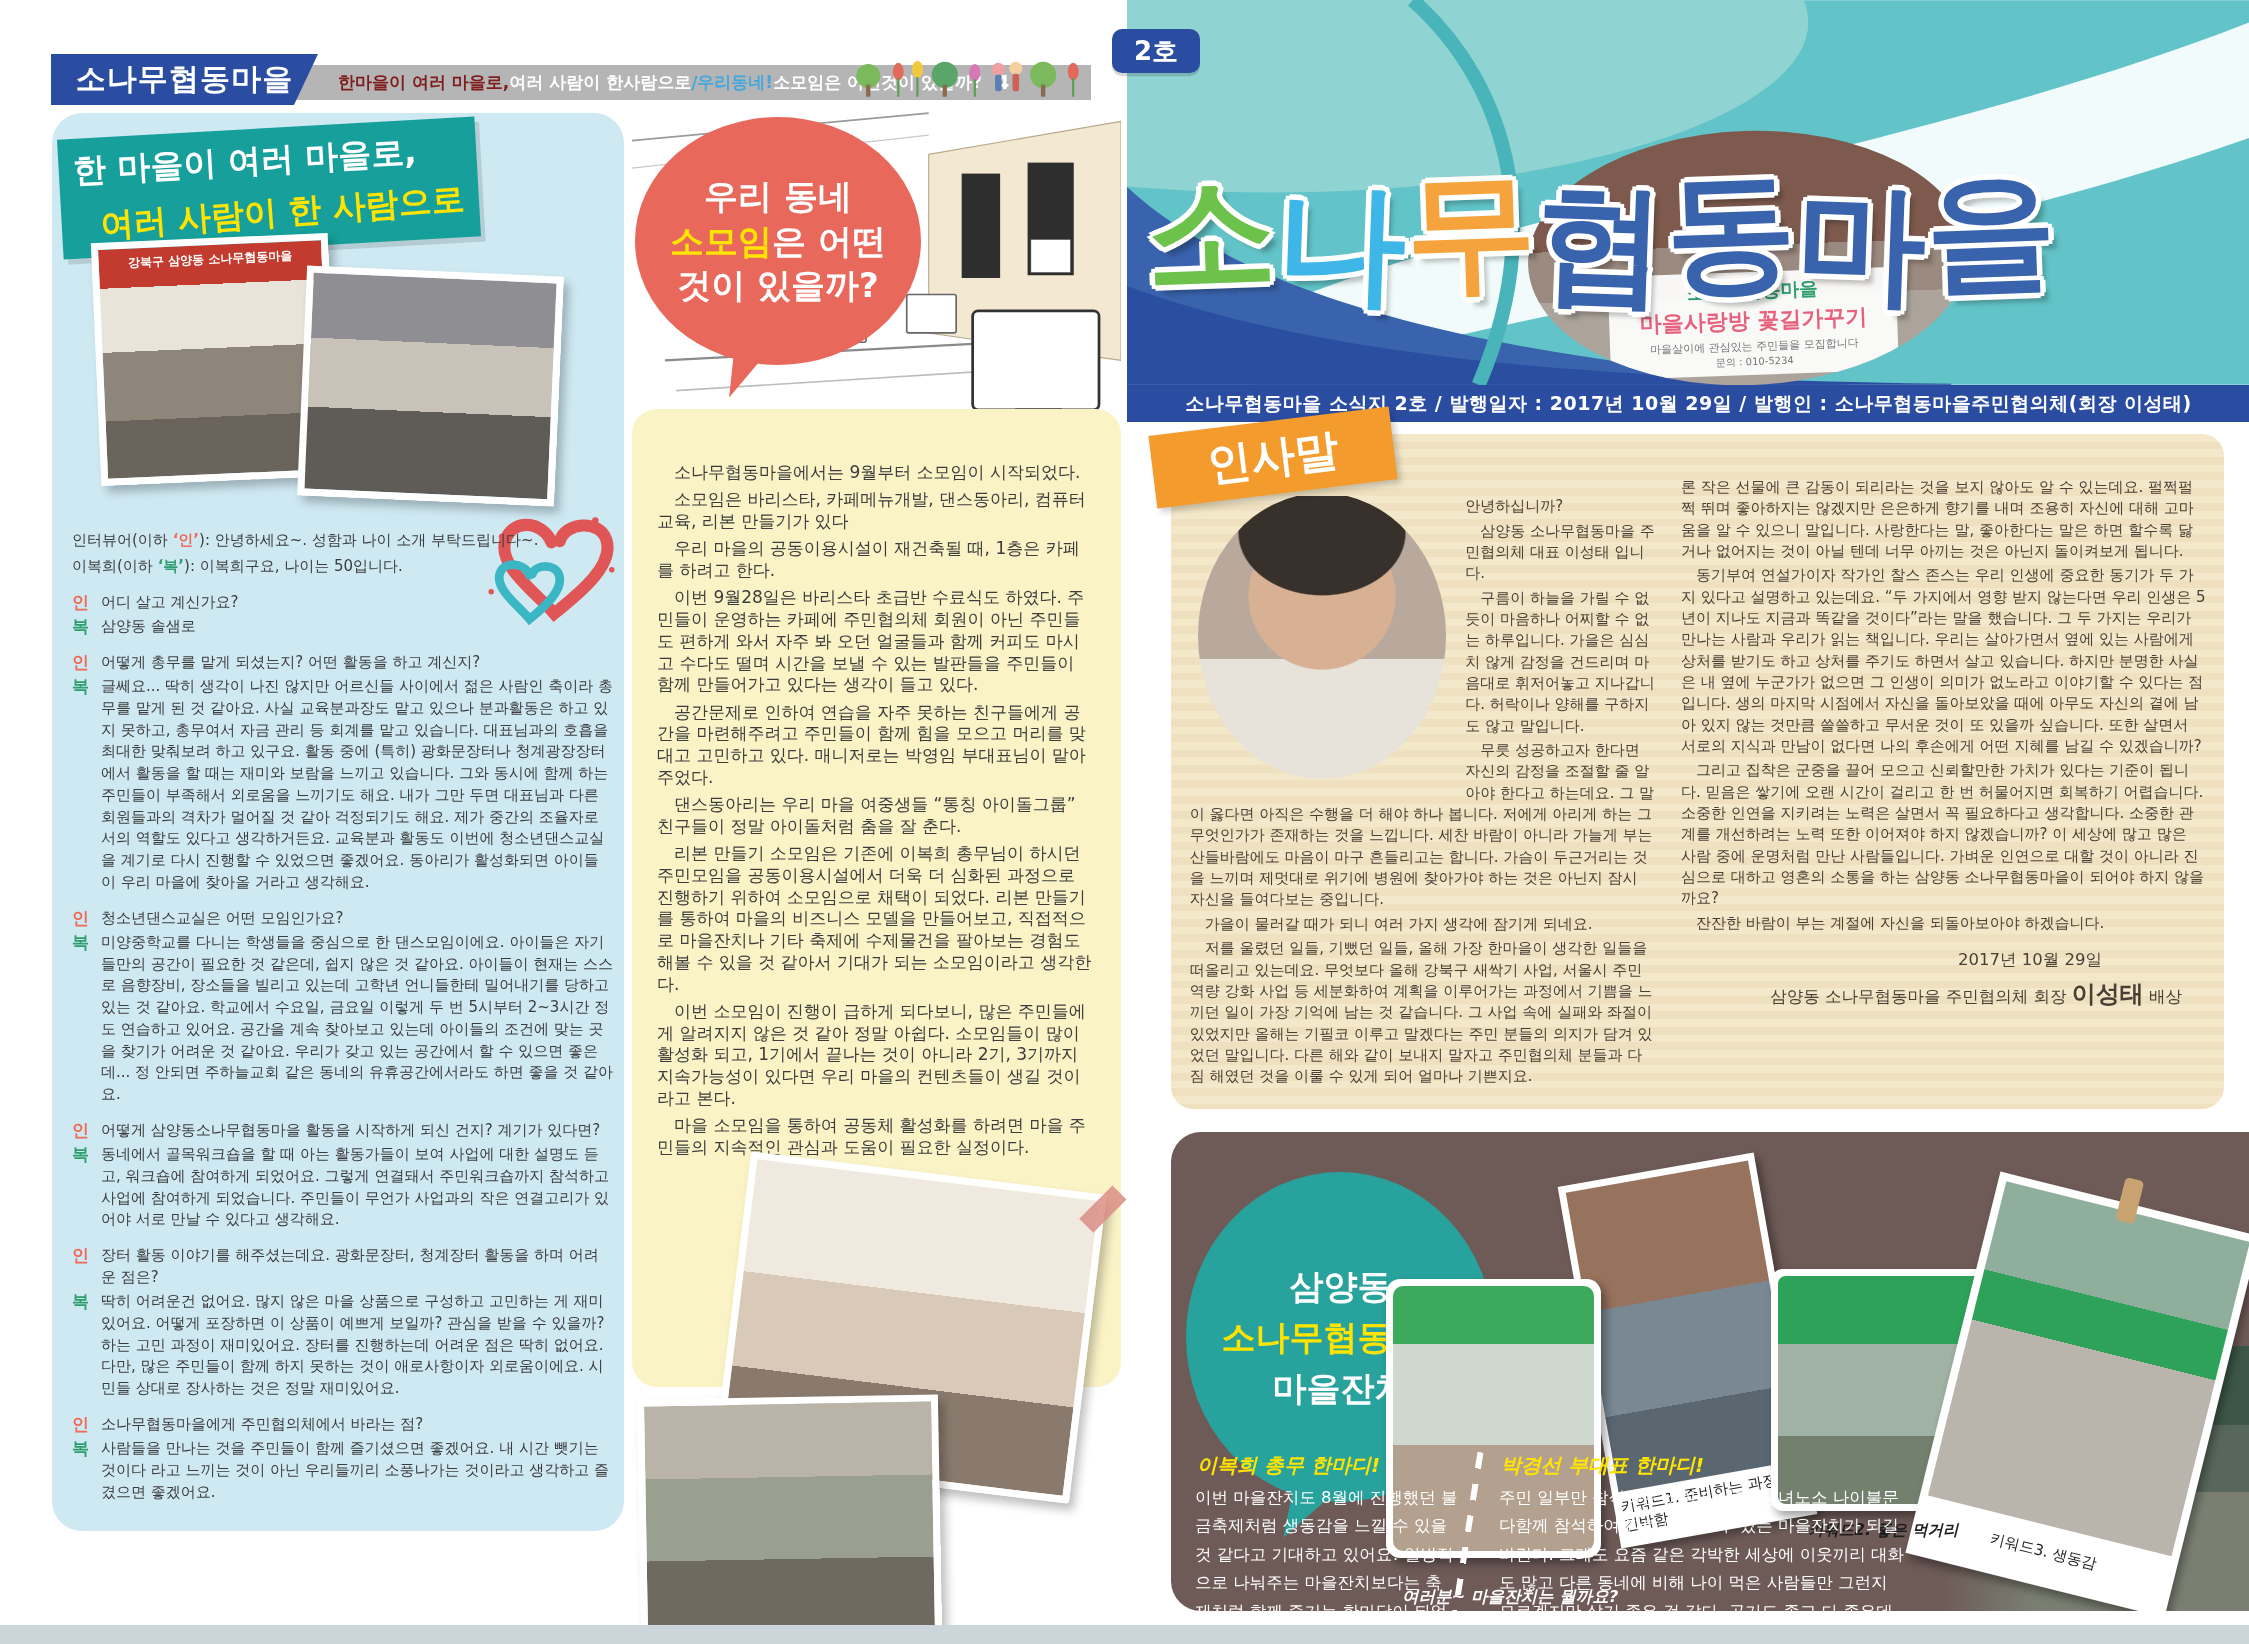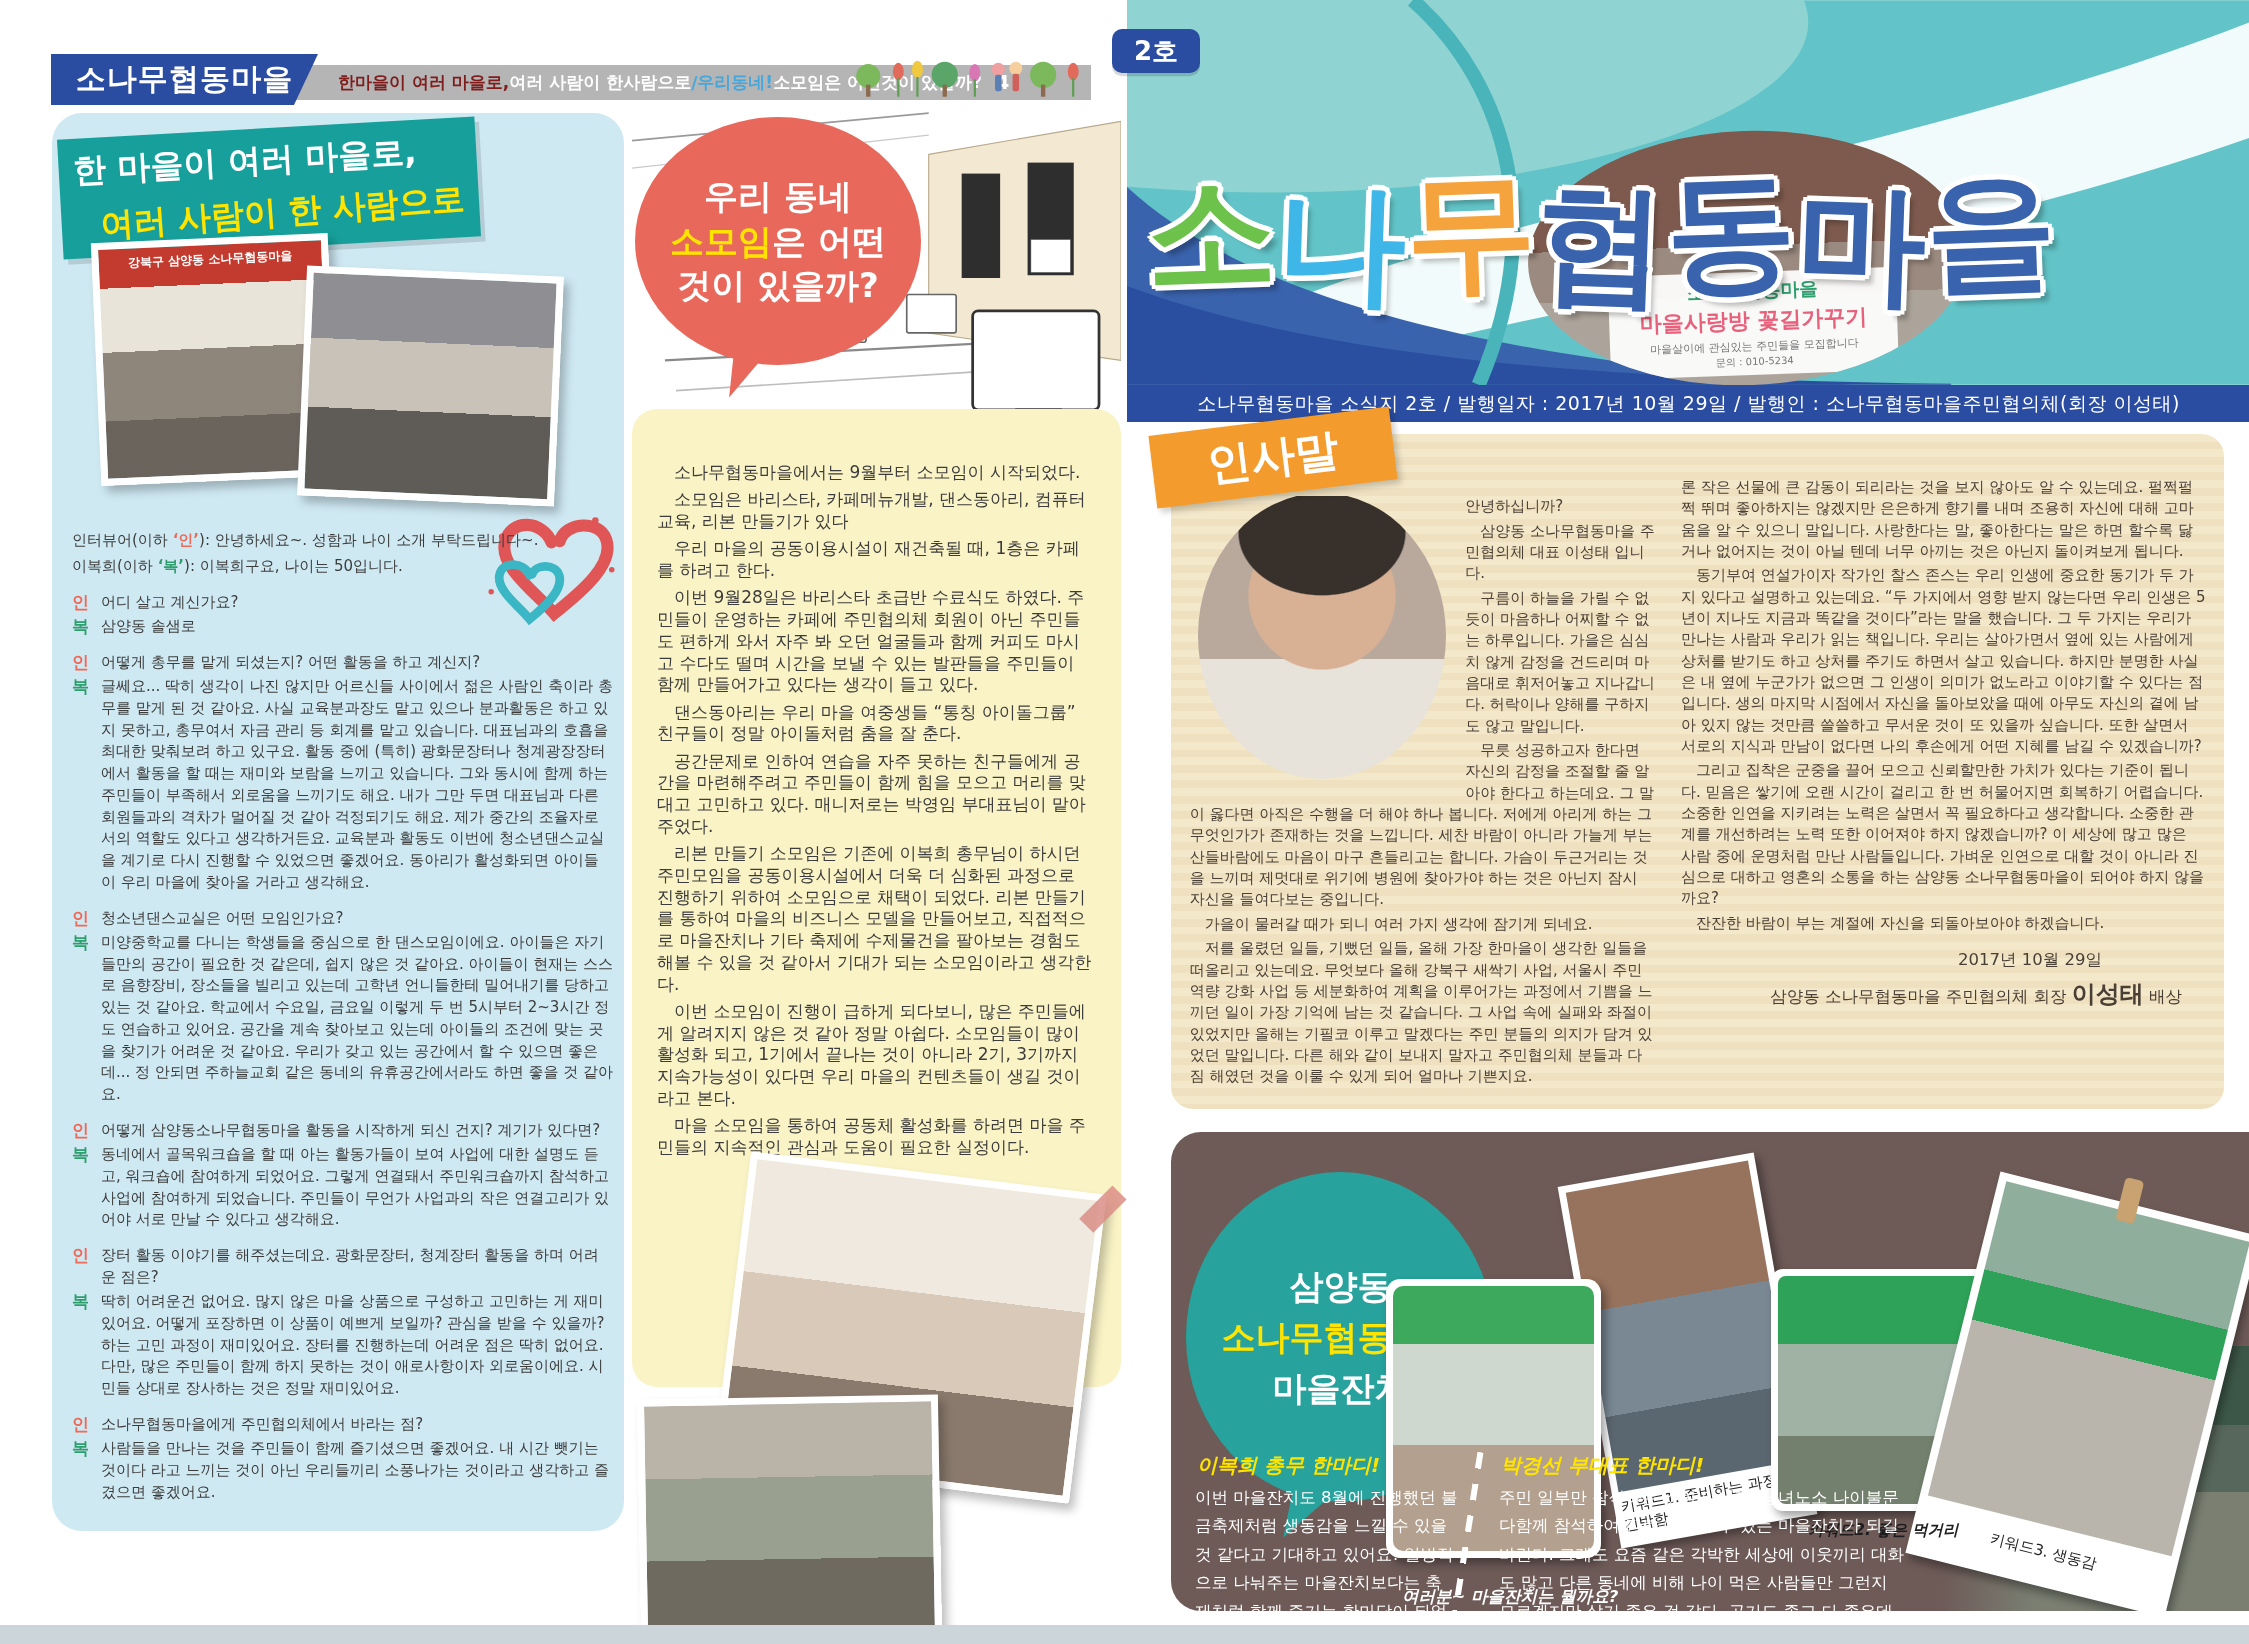--- a/index.html
+++ b/index.html
@@ -66,21 +66,21 @@
   .masthead span:nth-child(even){transform:translateY(5.5px) rotate(2deg);}
   .oval-photo{position:absolute;left:1528px;top:131px;width:440px;height:254px;border-radius:50%;overflow:hidden;
               background:linear-gradient(180deg,#7d5a4d 0 45%,#9b8a7f 45% 65%,#aca49a 65%);transform:rotate(-2deg);}
   .oval-banner{position:absolute;left:18%;bottom:4%;width:64%;background:rgba(255,255,255,.93);border-radius:5.5px;
                text-align:center;padding:5.5px 3.3px;}
   .oval-banner .b1{color:#2f9e6e;font-size:18.7px;font-weight:bold;}
   .oval-banner .b2{color:#e8617c;font-size:22px;font-weight:bold;margin-top:2.2px;}
   .oval-banner .b3{color:#777;font-size:11px;margin-top:3.3px;}
   .oval-banner .b4{color:#777;font-size:10px;margin-top:1.1px;}
   .info-bar{position:absolute;left:1127px;top:385px;width:1123px;height:37px;background:#2a4da1;display:flex;align-items:center;justify-content:center;
-            color:#fff;font-size:19px;font-weight:normal;letter-spacing:0.5px;}
+            color:#fff;font-size:19px;font-weight:bold;letter-spacing:0.5px;}
   
   .greet-panel{position:absolute;left:1171px;top:434px;width:1053px;height:675px;border-radius:22px;overflow:hidden;
         background:repeating-linear-gradient(180deg,#f4e8cb 0 7.7px,#efe1bf 7.7px 15.4px);}
   .greet-ribbon{position:absolute;left:1152px;top:421px;width:242px;height:73px;background:#f49b2d;transform:rotate(-7deg);
         display:flex;align-items:center;justify-content:center;color:#fff;font-size:44px;font-weight:bold;box-shadow:3.3px 4.4px 6.6px rgba(0,0,0,.2);}
   .g-col{position:absolute;top:62px;font-size:15px;line-height:1.42;color:#493f35;}
   .g-col p{margin:0 0 3.3px 0;text-indent:1em;}
   .g-col p.nohang{text-indent:0;}
   .g-col1{left:18.7px;width:466px;height:594px;overflow:hidden;}
   .g-col2{left:510px;top:43px;width:525px;height:616px;overflow:hidden;}
@@ -293,22 +293,22 @@
   <div class="bubble-red">
     <span>우리 동네</span>
     <span><span class="hl">소모임</span><span>은 어떤</span></span>
     <span>것이 있을까?</span>
   </div>
   <div class="article-panel">
     <p>소나무협동마을에서는 9월부터 소모임이 시작되었다.</p>
     <p>소모임은 바리스타, 카페메뉴개발, 댄스동아리, 컴퓨터교육, 리본 만들기가 있다</p>
     <p>우리 마을의 공동이용시설이 재건축될 때, 1층은 카페를 하려고 한다.</p>
     <p>이번 9월28일은 바리스타 초급반 수료식도 하였다. 주민들이 운영하는 카페에 주민협의체 회원이 아닌 주민들도 편하게 와서 자주 봐 오던 얼굴들과 함께 커피도 마시고 수다도 떨며 시간을 보낼 수 있는 발판들을 주민들이 함께 만들어가고 있다는 생각이 들고 있다.</p>
+    <p>공간문제로 인하여 연습을 자주 못하는 친구들에게 공간을 마련해주려고 주민들이 함께 힘을 모으고 머리를 맞대고 고민하고 있다. 매니저로는 박영임 부대표님이 맡아주었다.</p>
     <p>댄스동아리는 우리 마을 여중생들 “통칭 아이돌그룹” 친구들이 정말 아이돌처럼 춤을 잘 춘다.</p>
-    <p>공간문제로 인하여 연습을 자주 못하는 친구들에게 공간을 마련해주려고 주민들이 함께 힘을 모으고 머리를 맞대고 고민하고 있다. 매니저로는 박영임 부대표님이 맡아주었다.</p>
     <p>리본 만들기 소모임은 기존에 이복희 총무님이 하시던 주민모임을 공동이용시설에서 더욱 더 심화된 과정으로 진행하기 위하여 소모임으로 채택이 되었다. 리본 만들기를 통하여 마을의 비즈니스 모델을 만들어보고, 직접적으로 마을잔치나 기타 축제에 수제물건을 팔아보는 경험도 해볼 수 있을 것 같아서 기대가 되는 소모임이라고 생각한다.</p>
     <p>이번 소모임이 진행이 급하게 되다보니, 많은 주민들에게 알려지지 않은 것 같아 정말 아쉽다. 소모임들이 많이 활성화 되고, 1기에서 끝나는 것이 아니라 2기, 3기까지 지속가능성이 있다면 우리 마을의 컨텐츠들이 생길 것이라고 본다.</p>
     <p>마을 소모임을 통하여 공동체 활성화를 하려면 마을 주민들의 지속적인 관심과 도움이 필요한 실정이다.</p>
   </div>
   <div class="photo photoC">
     <span class="tape"></span>
   </div>
   <div class="photo photoD"></div>
 
   <div class="rp-header">

